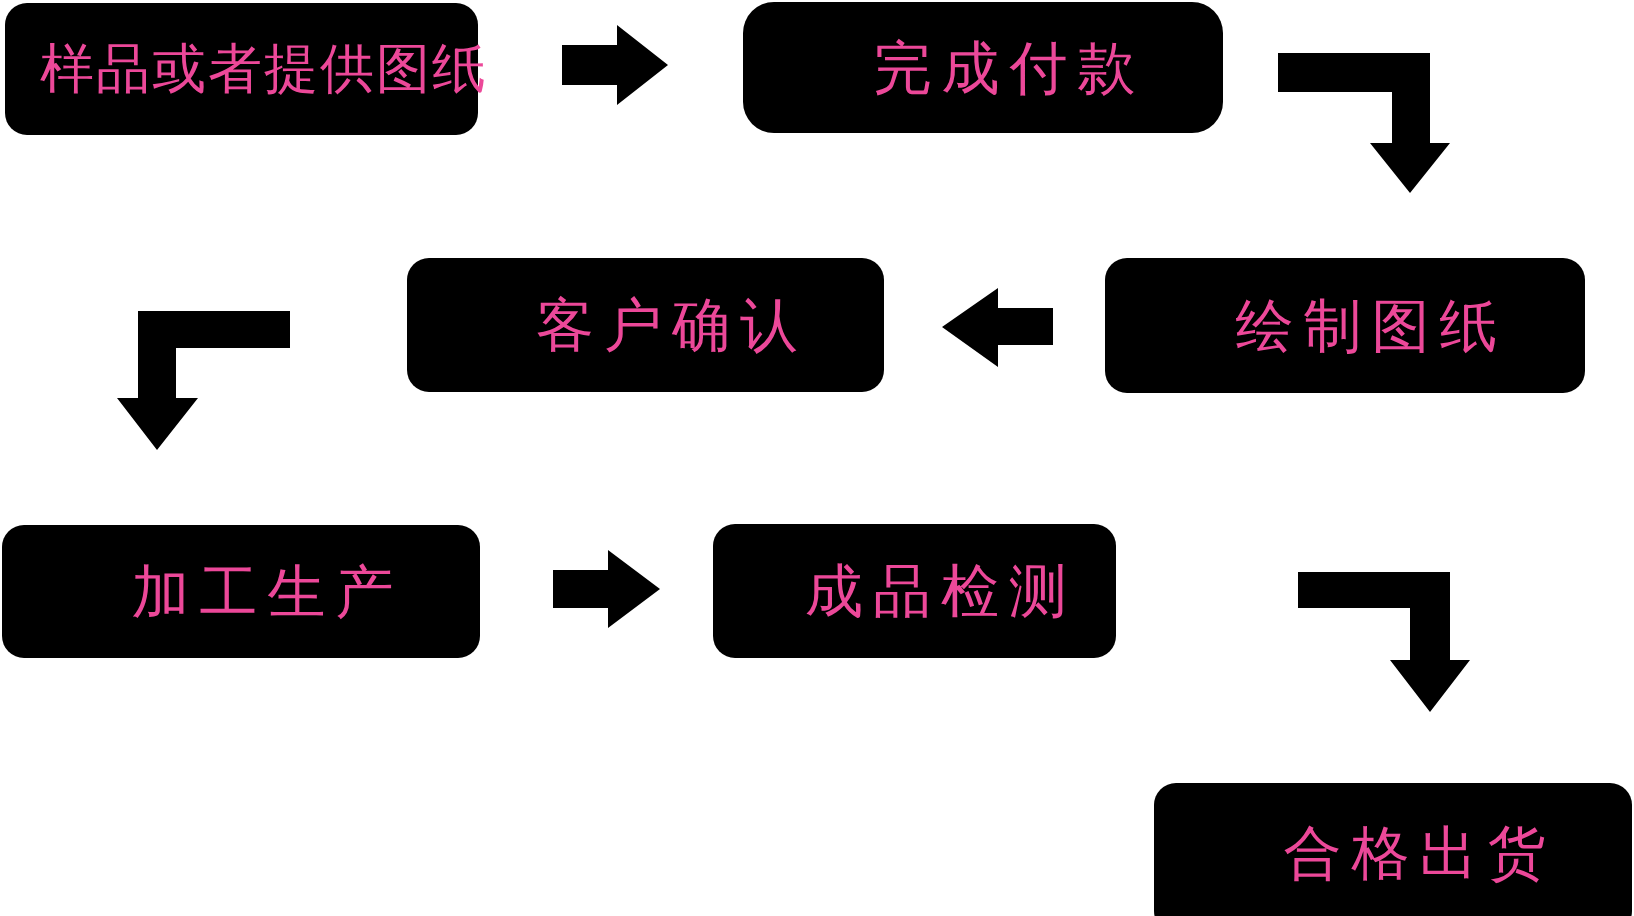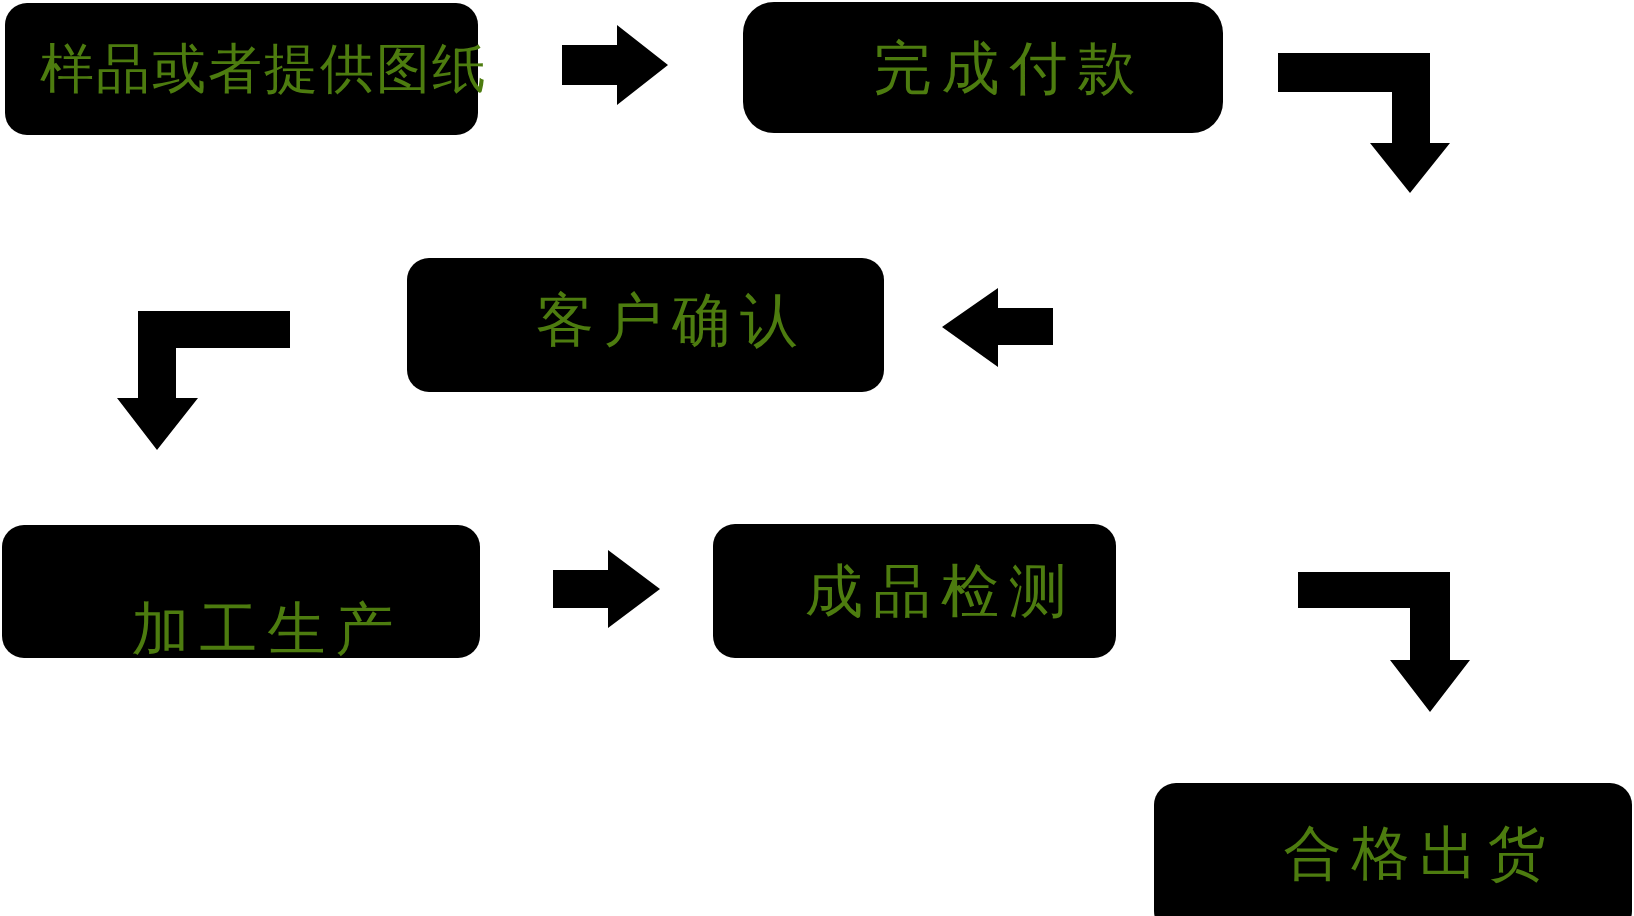--- a/index.html
+++ b/index.html
@@ -29,40 +29,40 @@
   .node {
     position: absolute;
     background: #000000;
     border-radius: 22px;
     display: flex;
     align-items: center;
     justify-content: center;
     box-sizing: border-box;
   }
   .node .label {
-    color: #4d7c0f;
+    color: #ec4899;
     font-size: 58px;
     line-height: 1;
     letter-spacing: 10px;
     padding-left: 10px; 
     white-space: nowrap;
     font-weight: 500;
     margin-left: 43px;
   }
   
   .node-1 .label {
     font-size: 54px;
     letter-spacing: 2px;
     padding-left: 2px;
   }
   .node-1 { left: 5px;    top: 3px;   width: 473px; height: 132px; }
   .node-2 { left: 743px;  top: 2px;   width: 480px; height: 131px; border-radius: 31px; }
   .node-3 { left: 1105px; top: 258px; width: 480px; height: 135px; }
-  .node-4 { left: 407px;  top: 258px; width: 477px; height: 134px; font-family: Liberation Mono, monospace; }
-  .node-5 { left: 2px;    top: 525px; width: 478px; height: 133px; align-items: flex-end; }
+  .node-4 { left: 407px;  top: 258px; width: 477px; height: 134px; }
+  .node-5 { left: 2px;    top: 525px; width: 478px; height: 133px; }
   .node-6 { left: 713px;  top: 524px; width: 403px; height: 134px; }
   .node-7 { left: 1154px; top: 783px; width: 478px; height: 150px; font-family: Liberation Mono, monospace; }
 </style>
 </head>
 <body>
 
 <div class="canvas">
 
   <svg class="arrow-layer" viewBox="0 0 1634 916" xmlns="http://www.w3.org/2000/svg" aria-hidden="true">
 
@@ -80,20 +80,23 @@
   </svg>
 
   <div class="node node-1">
     <span class="label">样品或者提供图纸</span>
   </div>
 
   <div class="node node-2">
     <span class="label">完成付款</span>
   </div>
 
+  <div class="node node-3">
+    <span class="label">绘制图纸</span>
+  </div>
 
   <div class="node node-4">
     <span class="label">客户确认</span>
   </div>
 
   <div class="node node-5">
     <span class="label">加工生产</span>
   </div>
 
   <div class="node node-6">

